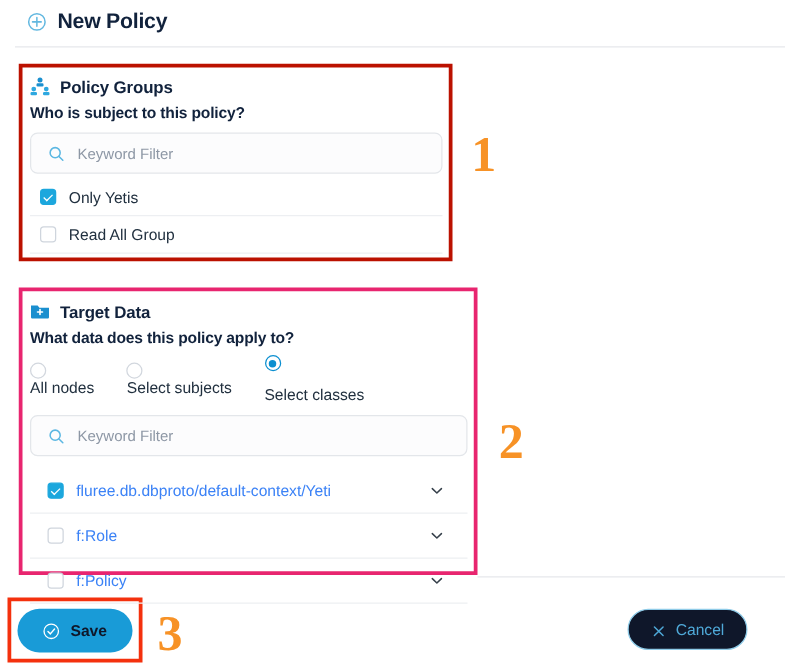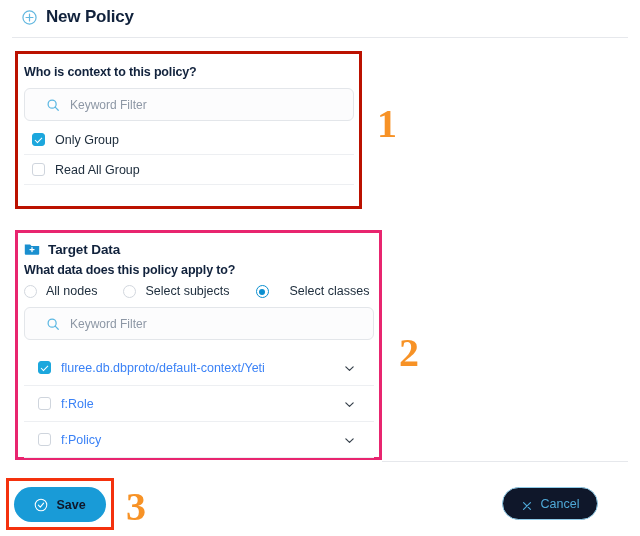--- a/index.html
+++ b/index.html
@@ -54,21 +54,21 @@
   .sec-icon { width: 16px; height: 16px; flex: 0 0 16px; margin-right: 8px; }
   .sec-title { font-size: 13.5px; font-weight: bold; color: #11223c; letter-spacing: -0.1px; }
   .sec-question {
     font-size: 12.5px; font-weight: bold; color: #11223c;
     margin-top: 5px; letter-spacing: -0.15px;
   }
 
   
   .search-field {
     margin-top: 9px; height: 33px; border: 1px solid #e3e6ea; border-radius: 6px;
-    background: #fcfcfd; display: flex; align-items: center; padding: 0 21px;
+    background: #fcfcfd; display: flex; align-items: center; padding: 0 13px;
   }
   .search-icon { width: 14px; height: 14px; flex: 0 0 14px; margin-right: 10px; }
   .search-placeholder { font-size: 12px; color: #8d97a5; }
 
   
   .check-list { margin-top: 4px; }
   .check-row {
     display: flex; align-items: center; height: 30px;
     border-bottom: 1px solid #edeff2; padding-left: 8px;
   }
@@ -81,21 +81,21 @@
   .cbox.checked { background: #1ca7dd; border-color: #1ca7dd; }
   .cbox.checked::after {
     content: ""; width: 6px; height: 3px;
     border-left: 1.6px solid #fff; border-bottom: 1.6px solid #fff;
     transform: rotate(-45deg) translate(0.5px, -0.5px);
   }
   .check-label { font-size: 12.5px; color: #21303f; }
 
   
   .radio-row { display: flex; align-items: center; margin-top: 7px; }
-  .radio-item { display: flex; align-items: flex-end; margin-right: 26px; }
+  .radio-item { display: flex; align-items: flex-start; margin-right: 26px; flex-direction: column; }
   .radio-item:last-child { margin-right: 0; gap: 12px; }
   .radio {
     width: 13px; height: 13px; flex: 0 0 13px; border-radius: 50%;
     border: 1.5px solid #d2d7de; background: #fff; margin-right: 9px;
     display: flex; align-items: center; justify-content: center;
   }
   .radio.selected { border: 1.5px solid #0b8fd0; }
   .radio.selected::after {
     content: ""; width: 6px; height: 6px; border-radius: 50%; background: #0b8fd0;
   }
@@ -149,36 +149,49 @@
 
   <div class="anno-box anno-box-1"></div>
   <div class="anno-box anno-box-2"></div>
   <div class="anno-box anno-box-3"></div>
 
   <div class="anno-num anno-num-1">1</div>
   <div class="anno-num anno-num-2">2</div>
   <div class="anno-num anno-num-3">3</div>
 
   <div class="section sec-policy-groups">
-    <div class="sec-question">Who is context to this policy?</div>
+    <div class="sec-head">
+      <span class="sec-icon">
+        <svg viewBox="0 0 16 16" width="16" height="16">
+          <circle cx="8" cy="3" r="2" fill="#1a8fcf"></circle>
+          <rect x="5.2" y="5.6" width="5.6" height="2.6" rx="1" fill="#1a8fcf"></rect>
+          <circle cx="3" cy="10.2" r="1.9" fill="#2ea8e0"></circle>
+          <rect x="0.4" y="12.6" width="5.2" height="2.5" rx="1" fill="#2ea8e0"></rect>
+          <circle cx="13" cy="10.2" r="1.9" fill="#2ea8e0"></circle>
+          <rect x="10.4" y="12.6" width="5.2" height="2.5" rx="1" fill="#2ea8e0"></rect>
+        </svg>
+      </span>
+      <span class="sec-title">Policy Groups</span>
+    </div>
+    <div class="sec-question">Who is subject to this policy?</div>
 
     <div class="search-field">
       <span class="search-icon">
         <svg viewBox="0 0 16 16" width="14" height="14">
           <circle cx="7" cy="7" r="4.6" fill="none" stroke="#5bb7e2" stroke-width="1.4"></circle>
           <path d="M10.5 10.5L14 14" stroke="#5bb7e2" stroke-width="1.4" stroke-linecap="round"></path>
         </svg>
       </span>
       <span class="search-placeholder">Keyword Filter</span>
     </div>
 
     <div class="check-list">
       <div class="check-row">
         <span class="cbox checked"></span>
-        <span class="check-label">Only Group</span>
+        <span class="check-label">Only Yetis</span>
       </div>
       <div class="check-row">
         <span class="cbox"></span>
         <span class="check-label">Read All Group</span>
       </div>
     </div>
   </div>
 
   <div class="section sec-target-data">
     <div class="sec-head">

